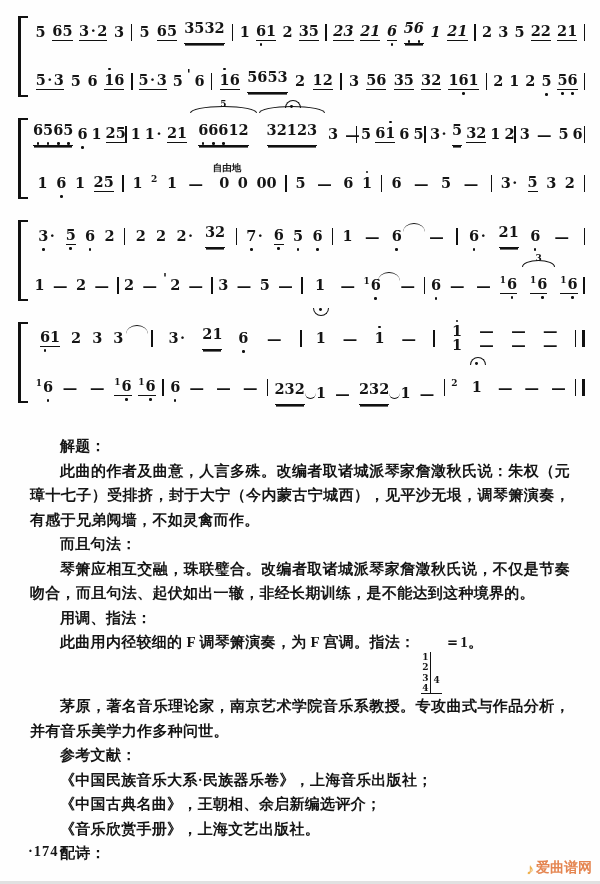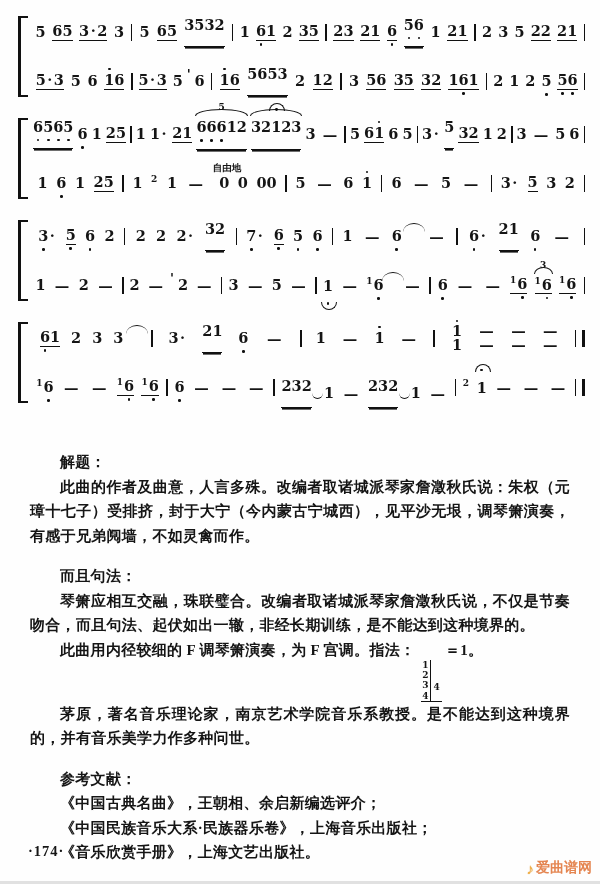--- a/index.html
+++ b/index.html
@@ -11,45 +11,45 @@
   .music{padding:14px 14px 0 18px;}
   .system{display:flex;margin-bottom:17px;}
   .bracket{width:7px;border-left:3px solid #111;border-top:2.4px solid #111;border-bottom:2.4px solid #111;margin:2px 2px 2px 0;}
   .sys-lines{flex:1;display:flex;flex-direction:column;gap:13px;min-width:0;}
   .m-line{display:flex;align-items:center;height:36px;font-family:"DejaVu Serif",serif;font-weight:700;font-size:14.5px;}
   .measure{display:flex;align-items:center;justify-content:space-evenly;min-width:0;padding:0 1px;}
   .bar{width:1.5px;background:#111;height:17px;margin:0 1px;flex:none;}
   .bar.final{width:6px;background:none;border-left:1.5px solid #111;border-right:3px solid #111;height:17px;}
   .note{display:inline-block;position:relative;margin:0 2px;line-height:1.1;white-space:nowrap;}
   .u1{border-bottom:1.6px solid #111;padding-bottom:1px;}
-  .u2{border-bottom:1.6px solid #111;padding-bottom:14px;box-shadow:0 2.6px 0 -1px #111;}
+  .u2{border-bottom:1.6px solid #111;padding-bottom:7px;box-shadow:0 2.6px 0 -1px #111;}
   .d{position:relative;display:inline-block;}
   .d.hi::before{content:"";position:absolute;left:50%;top:-4.5px;width:2.6px;height:2.6px;margin-left:-1.3px;border-radius:50%;background:#111;}
   .d.lo::after{content:"";position:absolute;left:50%;bottom:-7px;width:2.6px;height:2.6px;margin-left:-1.3px;border-radius:50%;background:#111;}
   .mdot{margin:0 1.5px;}
   .g{font-size:9px;vertical-align:6px;margin-right:1px;}
   .dash{margin:0 5px;flex:none;}
   .breath{display:inline-block;transform:translateY(-7px);font-size:13px;flex:none;}
   .tie{display:inline-block;width:22px;height:8px;border-top:1.6px solid #111;border-radius:50% 50% 0 0/100% 100% 0 0;transform:translateY(-9px);margin:0 -6px;flex:none;}
   .slb{display:inline-block;width:11px;height:5px;border-bottom:1.5px solid #111;border-radius:0 0 50% 50%/0 0 100% 100%;transform:translateY(3px);margin:0 -4px;flex:none;}
   .annot{display:inline-block;width:0;overflow:visible;white-space:nowrap;font-size:9.5px;font-weight:600;transform:translateY(-15px);font-family:"Liberation Serif",serif;}
   .nwrap{position:relative;display:inline-block;margin:0 2px;}
-  .nwrap .note{margin:0;}
+  .nwrap .note{margin:7px;}
   .tup::before{content:attr(data-tup);position:absolute;left:0;right:0;top:-16px;text-align:center;font-size:9px;z-index:1;}
   .tup > .arc{content:"";position:absolute;left:-1px;right:-1px;top:-9px;height:6px;border:1.2px solid #111;border-bottom:none;border-radius:50% 50% 0 0/100% 100% 0 0;}
   .fer::after{content:"";position:absolute;left:50%;top:-15px;width:14px;height:7px;margin-left:-7px;border:1.3px solid #111;border-bottom:none;border-radius:50% 50% 0 0/100% 100% 0 0;}
   .fer::before{content:"";position:absolute;left:50%;top:-10px;width:2.8px;height:2.8px;margin-left:-1.4px;border-radius:50%;background:#111;z-index:1;}
   .ferb::after{content:"";position:absolute;left:50%;bottom:-16px;width:14px;height:7px;margin-left:-7px;border:1.3px solid #111;border-top:none;border-radius:0 0 50% 50%/0 0 100% 100%;}
   .ferb::before{content:"";position:absolute;left:50%;bottom:-11px;width:2.8px;height:2.8px;margin-left:-1.4px;border-radius:50%;background:#111;z-index:1;}
   .stack{display:inline-flex;flex-direction:column;align-items:center;line-height:1;}
   .srow{height:13.5px;display:flex;align-items:center;}
 
   
   .sections{padding:12px 30px 0 30px;font-size:15px;line-height:24.5px;font-weight:600;letter-spacing:.3px;}
-  .heading{text-indent:2em;font-weight:700;margin-top:16px;}
+  .heading{text-indent:2em;font-weight:700;}
   .para{text-indent:2em;text-align:justify;}
   .fingering{display:inline-flex;align-items:flex-end;border-bottom:1.6px solid #111;margin:0 3px 0 6px;vertical-align:-13px;text-indent:0;}
   .fcol{display:inline-block;font-size:9px;line-height:1.15;text-align:center;border-right:1.6px solid #111;padding:0 1.5px 0 1px;font-weight:700;font-family:"DejaVu Serif",serif;}
   .fside{font-size:9px;padding:0 2px 1px 2px;font-weight:700;font-family:"DejaVu Serif",serif;}
   .feq{text-indent:0;}
 
   
   .page-number{position:absolute;left:28px;bottom:24px;font-size:14.5px;font-weight:600;letter-spacing:1px;}
   .watermark{position:absolute;right:8px;bottom:7px;font-size:14px;font-weight:700;color:#e2793f;opacity:.9;display:flex;align-items:center;gap:2px;font-family:"Liberation Sans",sans-serif;}
   .wm-icon{color:#f0a830;font-size:15px;text-shadow:0 0 1px #d88b2a;}
@@ -76,21 +76,21 @@
               <span class="note u2"><span class="d">3</span><span class="d">5</span><span class="d">3</span><span class="d">2</span></span>
             </div>
             <span class="bar"></span>
             <div class="measure" style="flex-grow: 6;">
               <span class="note"><span class="d">1</span></span>
               <span class="note u1"><span class="d lo">6</span><span class="d">1</span></span>
               <span class="note"><span class="d">2</span></span>
               <span class="note u1"><span class="d">3</span><span class="d">5</span></span>
             </div>
             <span class="bar"></span>
-            <div class="measure" style="flex-grow: 10;">
+            <div class="measure" style="flex-grow: 10; font-style: italic;">
               <span class="note u1"><span class="d">2</span><span class="d">3</span></span>
               <span class="note u1"><span class="d">2</span><span class="d">1</span></span>
               <span class="note u1"><span class="d lo">6</span></span>
               <span class="note u2"><span class="d lo">5</span><span class="d lo">6</span></span>
               <span class="note"><span class="d">1</span></span>
               <span class="note u1"><span class="d">2</span><span class="d">1</span></span>
             </div>
             <span class="bar"></span>
             <div class="measure" style="flex-grow: 7;">
               <span class="note"><span class="d">2</span></span>
@@ -417,32 +417,33 @@
   <div id="sections" class="sections">
       <div class="section">
         <div class="heading">解题：</div>
         <div class="para">此曲的作者及曲意，人言多殊。改编者取诸城派琴家詹澂秋氏说：朱权（元璋十七子）受排挤，封于大宁（今内蒙古宁城西），见平沙无垠，调琴箫演奏，有感于兄弟阋墙，不如灵禽而作。</div>
       </div>
       <div class="section">
         <div class="heading">而且句法：</div>
         <div class="para">琴箫应相互交融，珠联璧合。改编者取诸城派琴家詹澂秋氏说，不仅是节奏吻合，而且句法、起伏如出一辙，非经长期训练，是不能达到这种境界的。</div>
       </div>
       <div class="section">
+        <div class="heading">用调、指法：</div>
         <div class="para">此曲用内径较细的 F 调琴箫演奏，为 F 宫调。指法：<span class="fingering">
             <span class="fcol">1<br>2<br>3<br>4</span>
             <span class="fside">4</span>
           </span><span class="feq">＝1。</span></div>
       </div>
       <div class="section">
-        <div class="para">茅原，著名音乐理论家，南京艺术学院音乐系教授。是不能达到这种境界的，并有音乐美学力作多种问世。</div>
+        <div class="para">茅原，著名音乐理论家，南京艺术学院音乐系教授。专攻曲式与作品分析，并有音乐美学力作多种问世。</div>
       </div>
       <div class="section">
         <div class="heading">参考文献：</div>
+        <div class="para">《中国民族音乐大系·民族器乐卷》，上海音乐出版社；</div>
         <div class="para">《中国古典名曲》，王朝相、余启新编选评介；</div>
-        <div class="para">《中国民族音乐大系·民族器乐卷》，上海音乐出版社；</div>
         <div class="para">《音乐欣赏手册》，上海文艺出版社。</div>
       </div>
       <div class="section">
         <div class="heading">配诗：</div>
       </div>
     </div>
   <div class="page-number">·174·</div>
   <div class="watermark">
     <span class="wm-icon">♪</span>
     <span>爱曲谱网</span>

